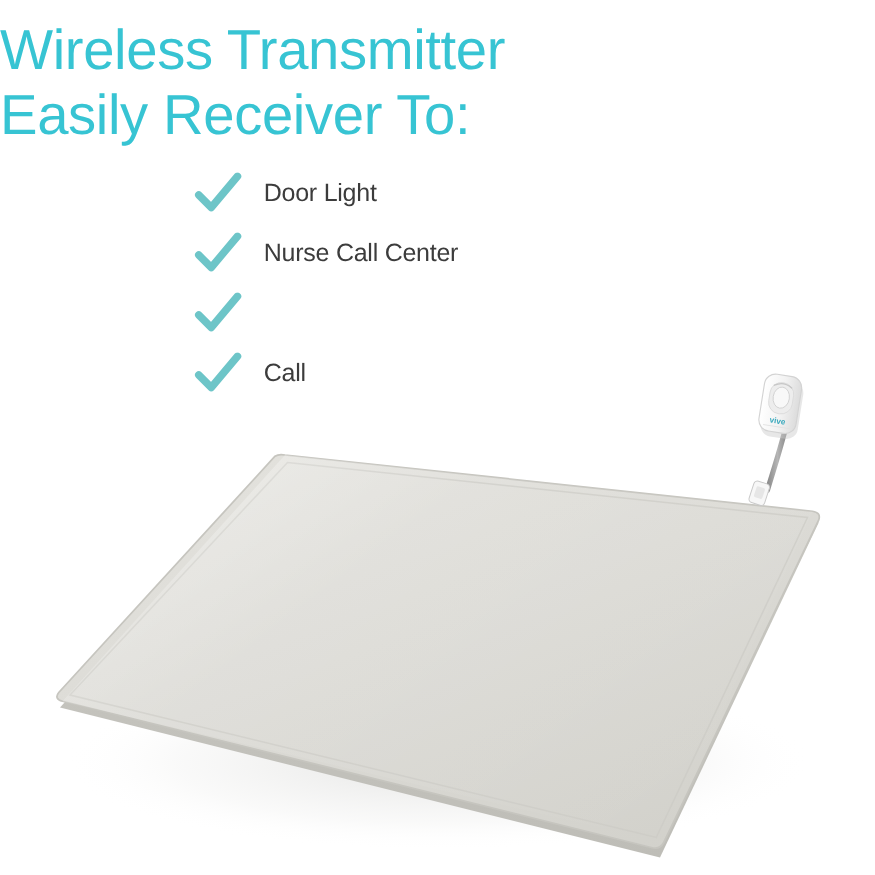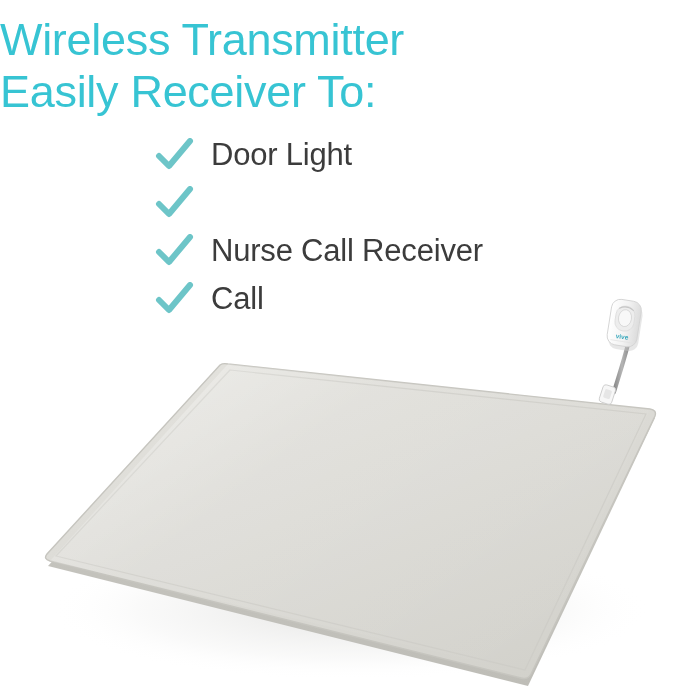--- a/index.html
+++ b/index.html
@@ -55,21 +55,21 @@
     margin-right: 14px;
   }
   .check-icon svg {
     position: absolute;
     left: 0;
     top: 0;
   }
   .check-label {
     color: #3C3C3C;
     font-family: "Liberation Sans", sans-serif;
-    font-size: 31px;
+    font-size: 20px;
     font-weight: 400;
     line-height: 36px;
     letter-spacing: -0.2px;
     white-space: nowrap;
   }
 
   
   .product-area {
     position: absolute;
     left: 0;
@@ -119,29 +119,29 @@
       </span>
       <span class="check-label">Door Light</span>
     </div>
 
     <div class="check-row">
       <span class="check-icon">
         <svg width="42" height="34" viewBox="0 0 42 34">
           <path d="M4 18 L14 28 L35 3" fill="none" stroke="#6DC5C8" stroke-width="6" stroke-linecap="round" stroke-linejoin="round"></path>
         </svg>
       </span>
-    </div>
-
-    <div class="check-row">
-      <span class="check-icon">
-        <svg width="42" height="34" viewBox="0 0 42 34">
-          <path d="M4 18 L14 28 L35 3" fill="none" stroke="#6DC5C8" stroke-width="6" stroke-linecap="round" stroke-linejoin="round"></path>
-        </svg>
-      </span>
-      <span class="check-label">Nurse Call Receiver</span>
+      <span class="check-label">Nurse Call Center</span>
+    </div>
+
+    <div class="check-row">
+      <span class="check-icon">
+        <svg width="42" height="34" viewBox="0 0 42 34">
+          <path d="M4 18 L14 28 L35 3" fill="none" stroke="#6DC5C8" stroke-width="6" stroke-linecap="round" stroke-linejoin="round"></path>
+        </svg>
+      </span>
     </div>
 
     <div class="check-row">
       <span class="check-icon">
         <svg width="42" height="34" viewBox="0 0 42 34">
           <path d="M4 18 L14 28 L35 3" fill="none" stroke="#6DC5C8" stroke-width="6" stroke-linecap="round" stroke-linejoin="round"></path>
         </svg>
       </span>
       <span class="check-label">Call</span>
     </div>

